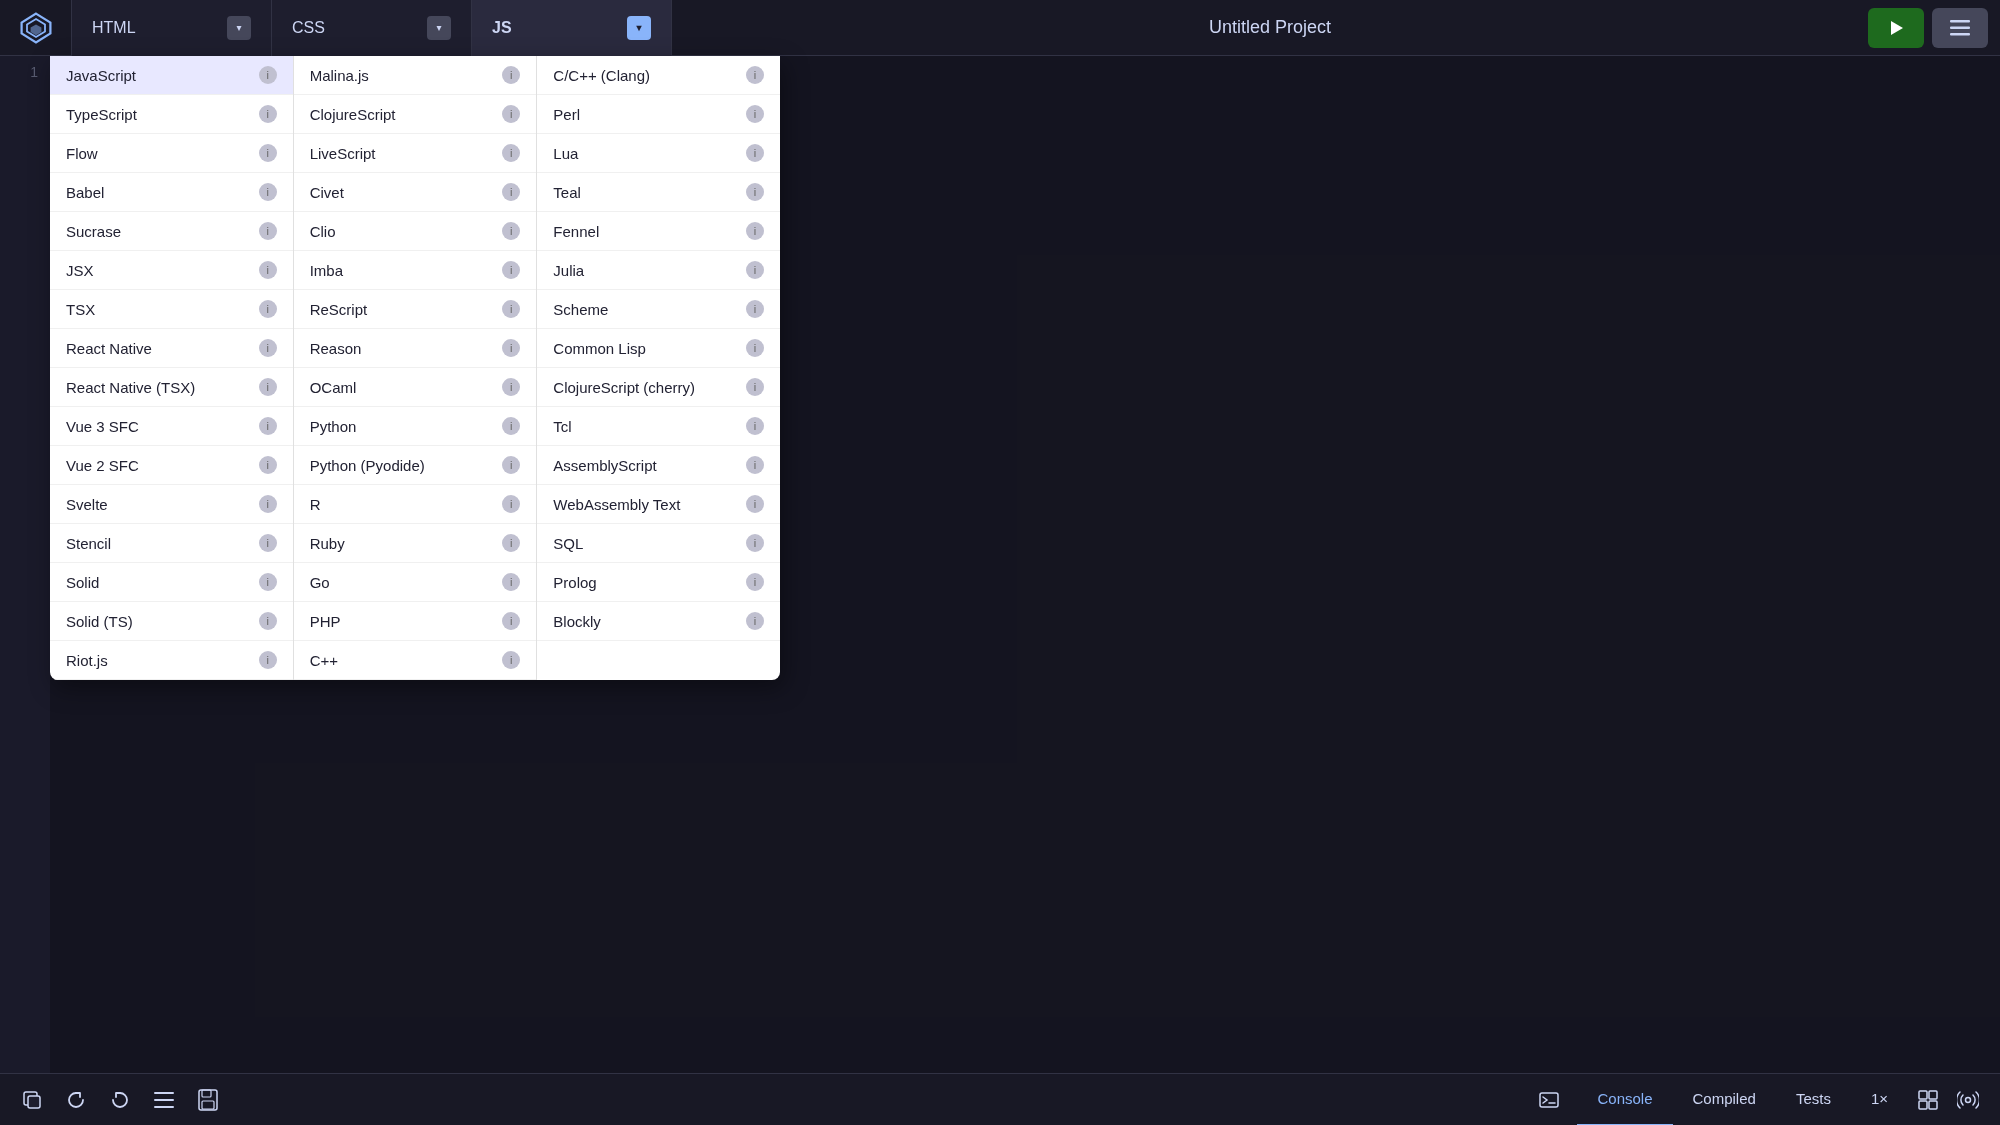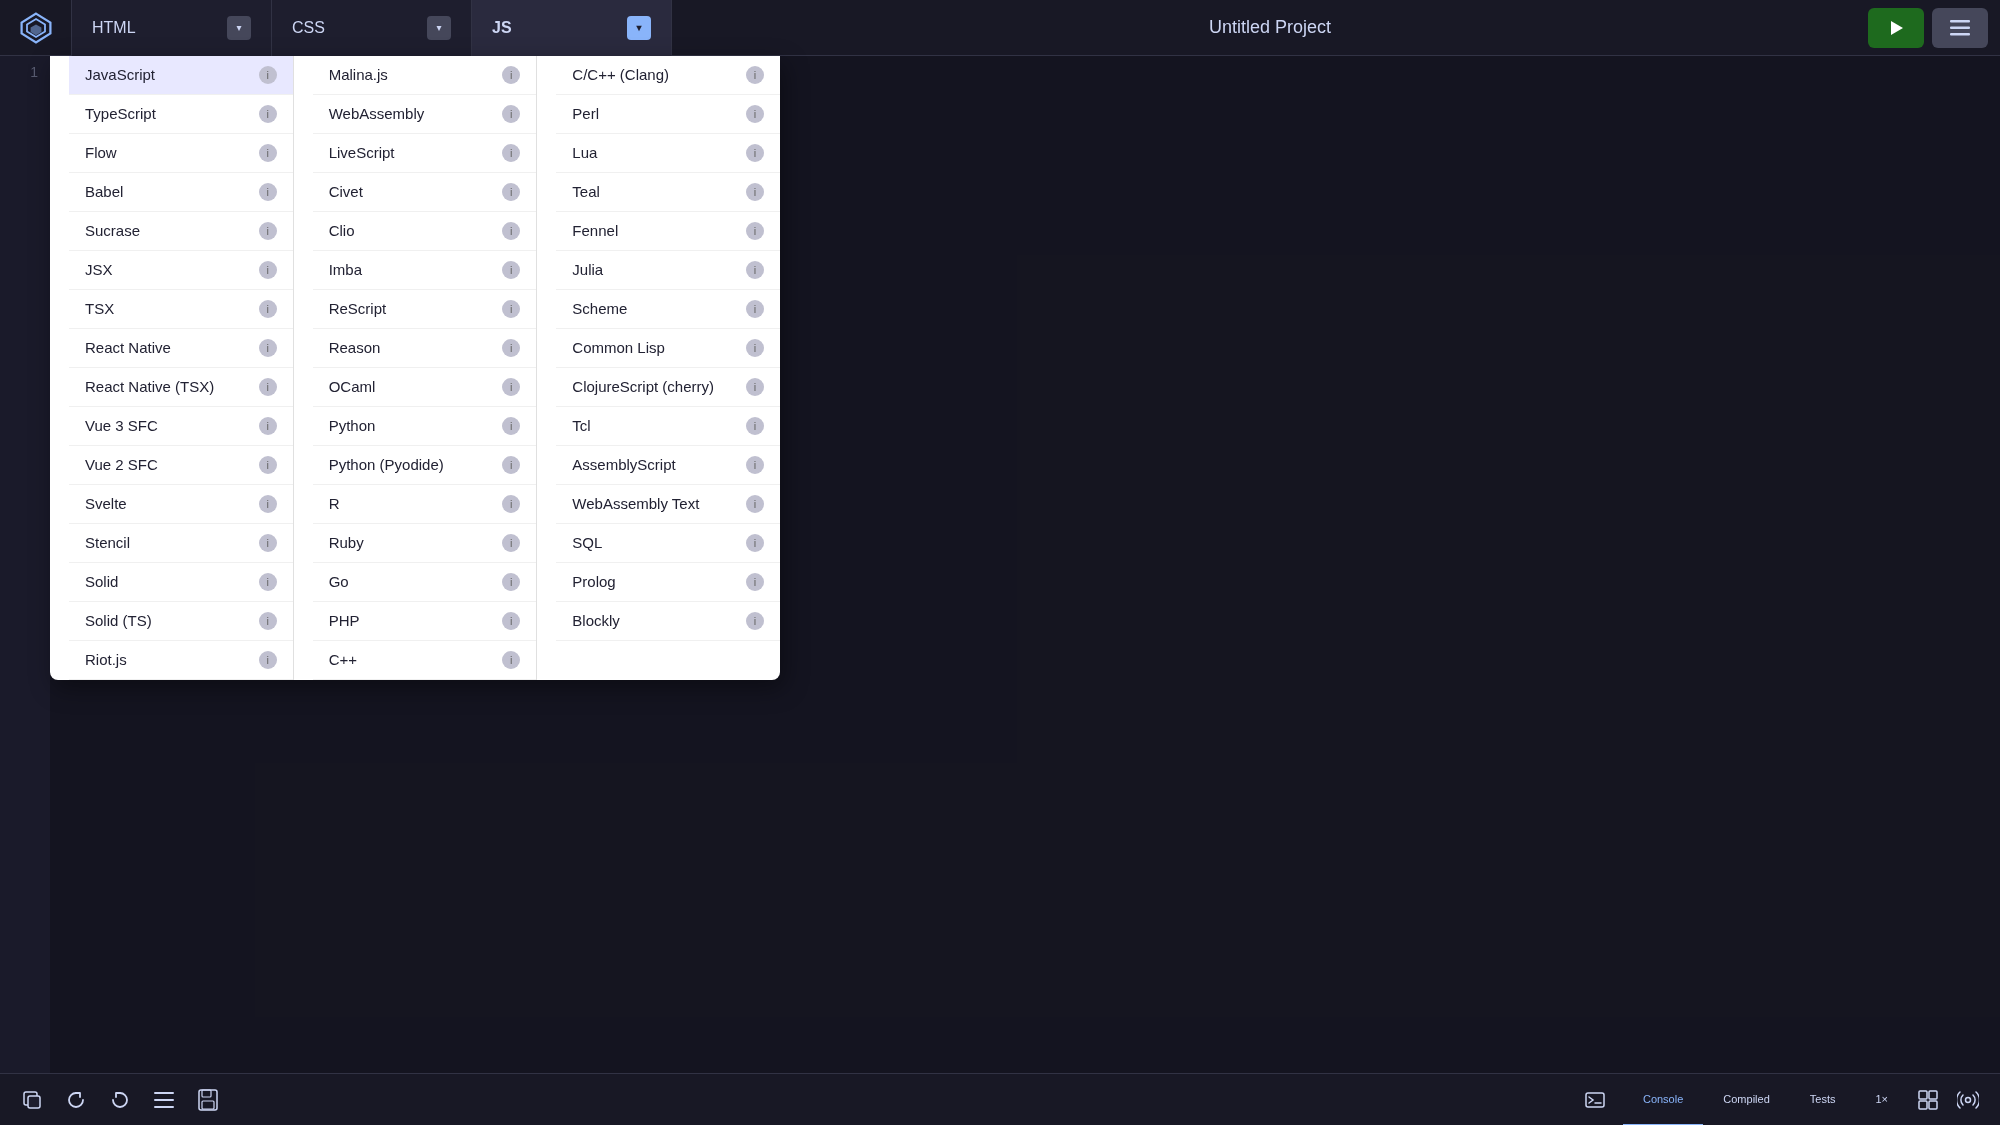--- a/index.html
+++ b/index.html
@@ -154,28 +154,27 @@
     .dropdown-column {
       flex: 1;
       border-right: 1px solid #e0e0e0;
     }
     .dropdown-column:last-child {
       border-right: none;
     }
 
     .dropdown-item {
       display: flex;
-      align-items: flex-start;
+      align-items: center;
       justify-content: space-between;
       padding: 10px 16px;
       font-size: 15px;
       color: #222233;
       cursor: pointer;
       border-bottom: 1px solid #f0f0f0;
-      margin-left: 19px;
     }
 
     .dropdown-item.selected {
       background: #e8e8ff;
     }
 
     .info-icon {
       width: 18px;
       height: 18px;
       border-radius: 50%;
@@ -213,21 +212,21 @@
       cursor: pointer;
       color: #cdd6f4;
       font-size: 18px;
     }
 
     .bottom-tab {
       padding: 0 20px;
       height: 52px;
       display: flex;
       align-items: center;
-      font-size: 11px;
+      font-size: 15px;
       cursor: pointer;
       color: #cdd6f4;
       border-bottom: 2px solid transparent;
     }
 
     .bottom-tab.active {
       border-bottom: 2px solid #89b4fa;
       color: #89b4fa;
     }
   </style>
@@ -353,21 +352,21 @@
           <div class="info-icon">i</div>
         </div>
       </div>
 
       <div class="dropdown-column">
         <div class="dropdown-item">
           <span>Malina.js</span>
           <div class="info-icon">i</div>
         </div>
         <div class="dropdown-item">
-          <span>WebAssembly</span>
+          <span>ClojureScript</span>
           <div class="info-icon">i</div>
         </div>
         <div class="dropdown-item">
           <span>LiveScript</span>
           <div class="info-icon">i</div>
         </div>
         <div class="dropdown-item">
           <span>Civet</span>
           <div class="info-icon">i</div>
         </div>

